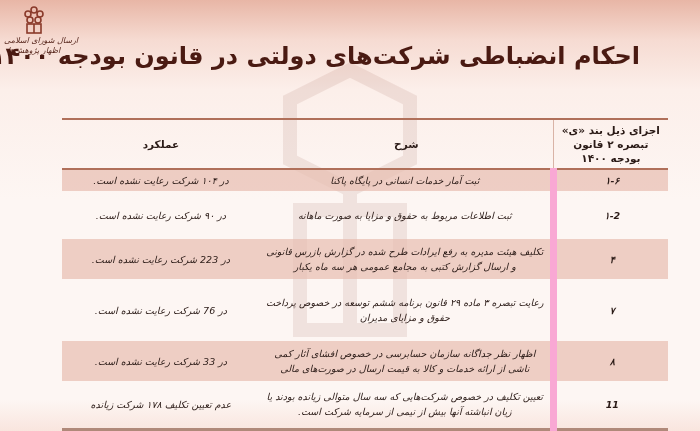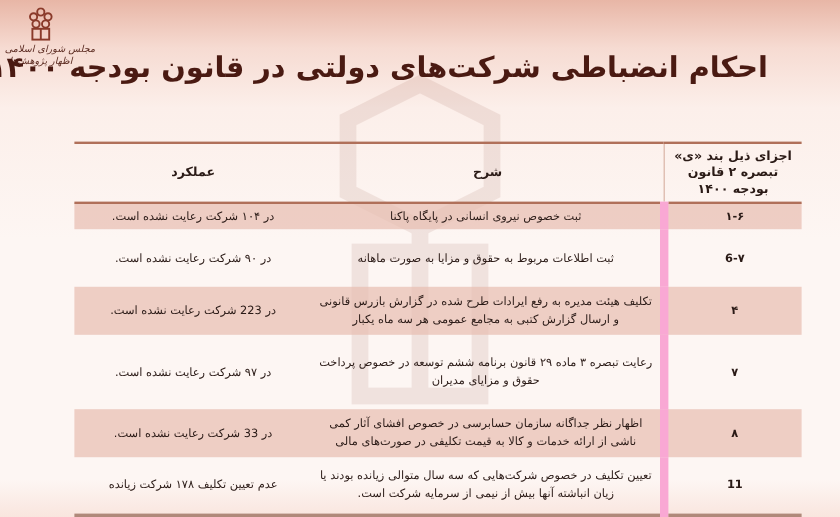--- a/index.html
+++ b/index.html
@@ -31,21 +31,21 @@
     position: absolute; left: 62px; top: 118px; width: 606px;
     border-collapse: collapse; direction: rtl;
     font-size: 9.5px; color: #2a1a16;
   }
   thead th {
     font-weight: bold; font-size: 10.5px; padding: 3px 6px;
     border-top: 2px solid #b0705a; border-bottom: 2px solid #b0705a;
     height: 42px; vertical-align: middle;
   }
   thead th.c1 { line-height: 14px; }
-  td { padding: 3px 6px; text-align: center; vertical-align: middle; line-height: 15px; }
+  td { padding: 3px 6px; text-align: center; vertical-align: middle; line-height: 15px; font-style: italic; }
   td.c1 { border-left: 7px solid #f9a8d4; font-weight: bold; }
   th.c1 { border-left: 1px solid #d9b3a6; margin-top: 40px; }
   tr.band td { background: rgba(232, 190, 178, 0.72); }
   tr.last td { border-bottom: 3px solid #b0897a; }
   .c1 { width: 106px; }
   .c2 { width: 300px; }
   .c3 { width: 200px; }
 </style>
 </head>
 <body>
@@ -63,58 +63,58 @@
     <g fill="none" stroke="#8a3a2a" stroke-width="1.6">
       <circle cx="13" cy="4" r="3"></circle>
       <circle cx="7" cy="8" r="3"></circle>
       <circle cx="19" cy="8" r="3"></circle>
       <circle cx="9" cy="14" r="3"></circle>
       <circle cx="17" cy="14" r="3"></circle>
       <rect x="6" y="18" width="14" height="9"></rect>
       <line x1="13" y1="18" x2="13" y2="27"></line>
     </g>
   </svg>
-  <span class="l1">مجلس شورای اسلامی</span>
+  <span class="l1">ارسال شورای اسلامی</span>
   <span class="l2">اظهار پژوهش‌ها</span>
 </div>
 
 <div class="title">احکام انضباطی شرکت‌های دولتی در قانون بودجه ۱۴۰۰</div>
 
 <table>
   <thead>
     <tr>
       <th class="c1">اجزای ذیل بند «ی» تبصره ۲ قانون بودجه ۱۴۰۰</th>
       <th class="c2">شرح</th>
       <th class="c3">عملکرد</th>
     </tr>
   </thead>
   <tbody>
     <tr class="band" style="height:18px">
       <td class="c1">۱-۶</td>
-      <td class="c2">ثبت خصوص نیروی انسانی در پایگاه پاکنا</td>
+      <td class="c2">ثبت آمار خدمات انسانی در پایگاه پاکنا</td>
       <td class="c3">در ۱۰۴ شرکت رعایت نشده است.</td>
     </tr>
     <tr style="height:48px">
-      <td class="c1">6-۷</td>
+      <td class="c1">۱-2</td>
       <td class="c2">ثبت اطلاعات مربوط به حقوق و مزایا به صورت ماهانه</td>
       <td class="c3">در ۹۰ شرکت رعایت نشده است.</td>
     </tr>
     <tr class="band" style="height:40px">
       <td class="c1">۴</td>
       <td class="c2">تکلیف هیئت مدیره به رفع ایرادات طرح شده در گزارش بازرس قانونی و ارسال گزارش کتبی به مجامع عمومی هر سه ماه یکبار</td>
       <td class="c3">در 223 شرکت رعایت نشده است.</td>
     </tr>
     <tr style="height:62px">
       <td class="c1">۷</td>
       <td class="c2">رعایت تبصره ۳ ماده ۲۹ قانون برنامه ششم توسعه در خصوص پرداخت حقوق و مزایای مدیران</td>
-      <td class="c3">در ۹۷ شرکت رعایت نشده است.</td>
+      <td class="c3">در 76 شرکت رعایت نشده است.</td>
     </tr>
     <tr class="band" style="height:40px">
       <td class="c1">۸</td>
-      <td class="c2">اظهار نظر جداگانه سازمان حسابرسی در خصوص افشای آثار کمی ناشی از ارائه خدمات و کالا به قیمت تکلیفی در صورت‌های مالی</td>
+      <td class="c2">اظهار نظر جداگانه سازمان حسابرسی در خصوص افشای آثار کمی ناشی از ارائه خدمات و کالا به قیمت ارسال در صورت‌های مالی</td>
       <td class="c3">در 33 شرکت رعایت نشده است.</td>
     </tr>
     <tr class="last" style="height:48px">
       <td class="c1">11</td>
       <td class="c2">تعیین تکلیف در خصوص شرکت‌هایی که سه سال متوالی زیانده بودند یا زیان انباشته آنها بیش از نیمی از سرمایه شرکت است.</td>
       <td class="c3">عدم تعیین تکلیف ۱۷۸ شرکت زیانده</td>
     </tr>
   </tbody>
 </table>
 

